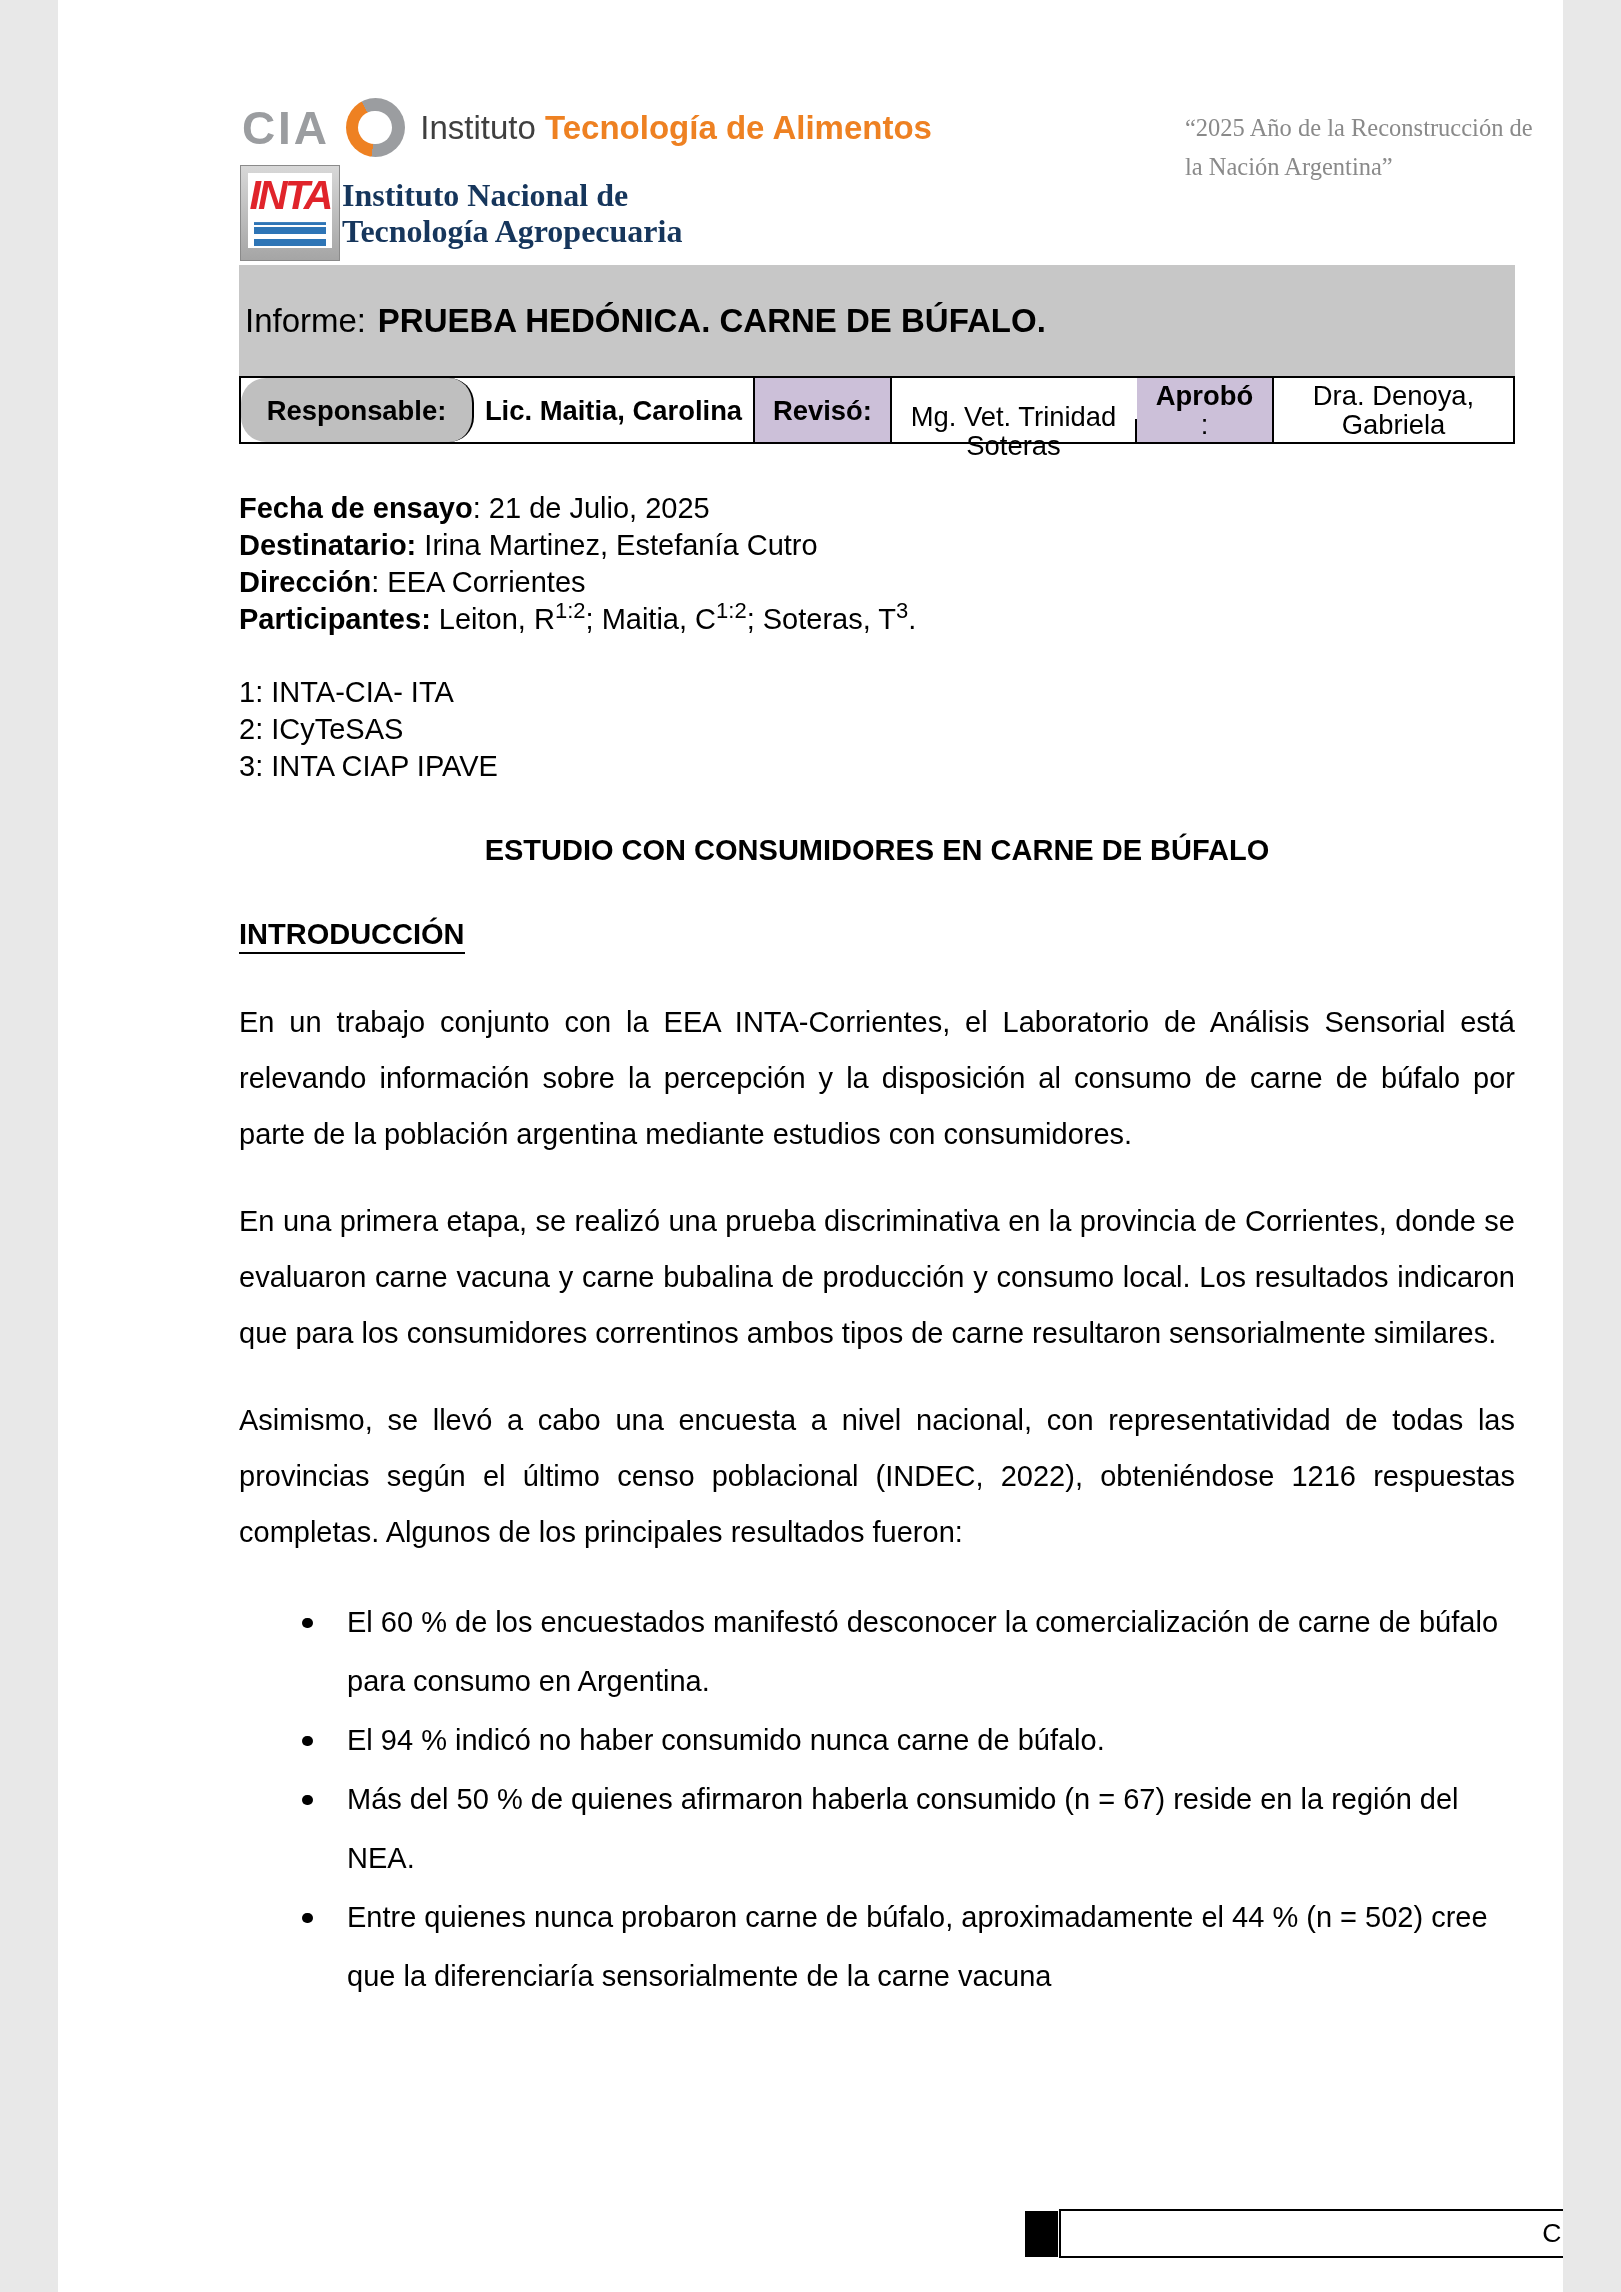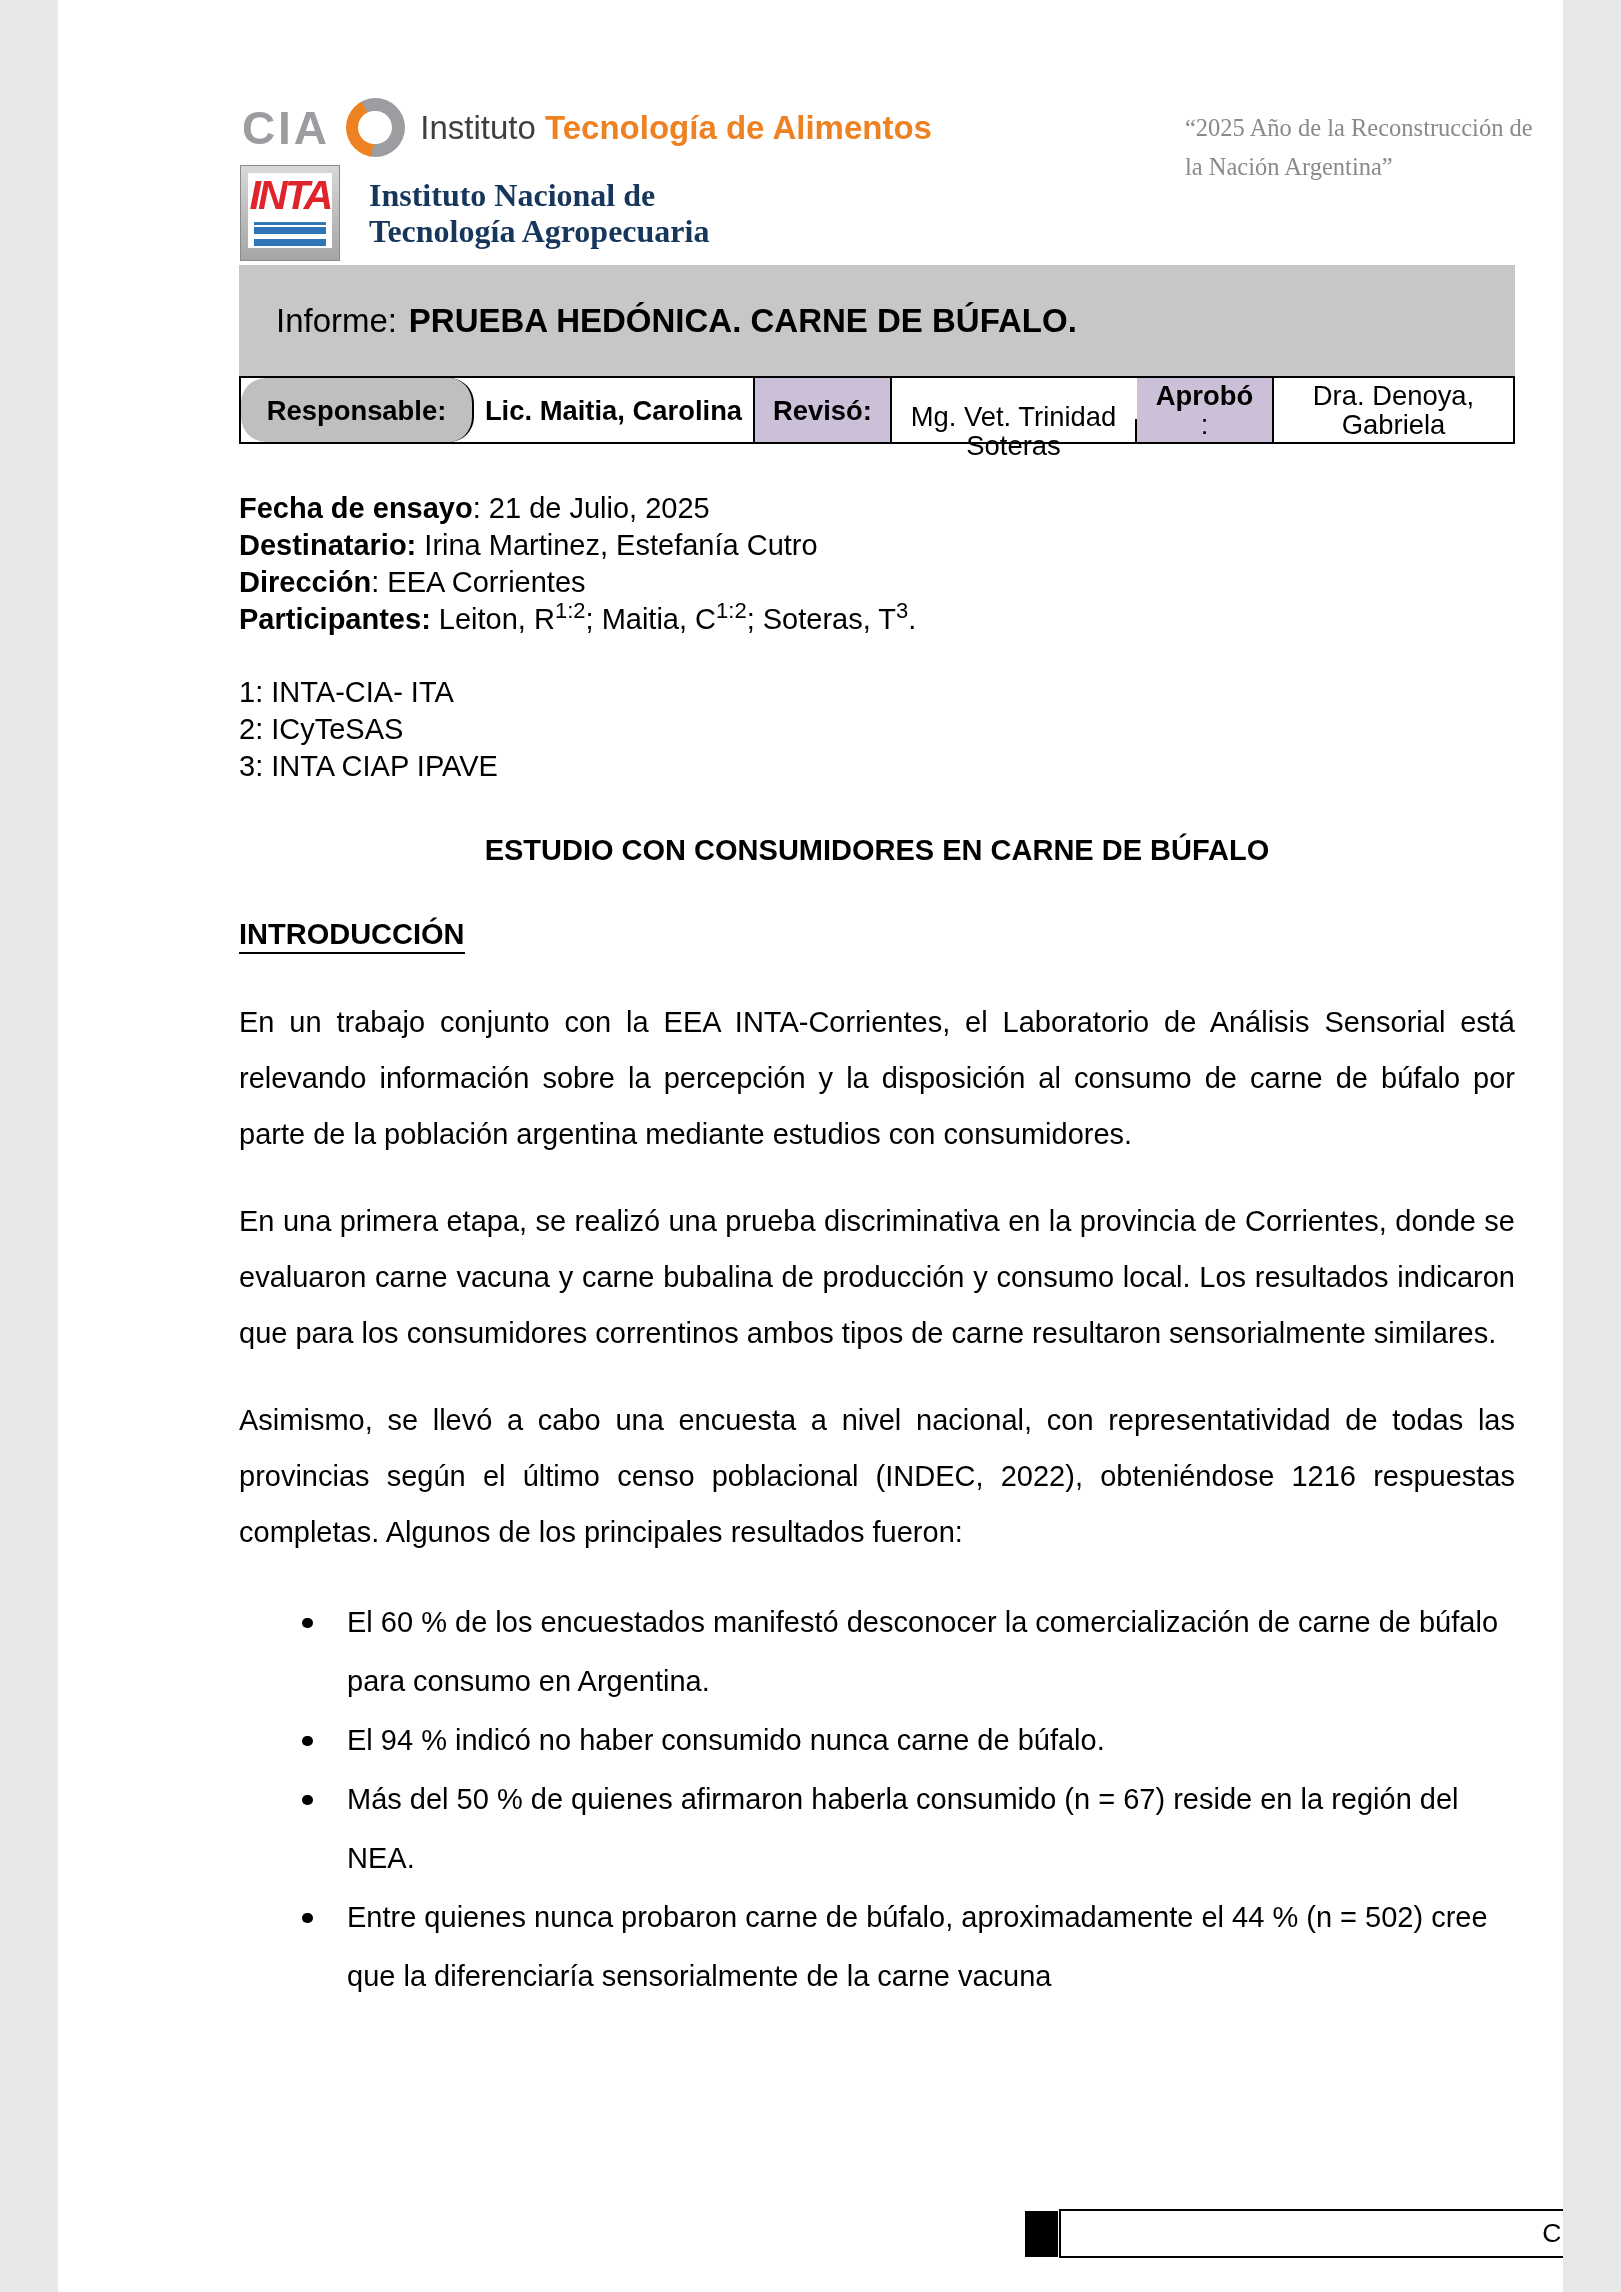--- a/index.html
+++ b/index.html
@@ -11,38 +11,38 @@
 
   
   .cia-row { position:absolute; left:184px; top:98px; display:flex; align-items:center; gap:15.7px; }
   .cia-text { font-size:46px; font-weight:700; color:var(--cia-gray,#9B9DA0); letter-spacing:2.9px; line-height:1; }
   .cia-circle { position:relative; width:59px; height:59px; border-radius:50%;
     background:conic-gradient(var(--cia-gray,#A9ABAE) 0 188deg, var(--brand-orange,#EE8122) 188deg 332deg, var(--cia-gray,#A9ABAE) 332deg 360deg); }
   .cia-circle::after { content:""; position:absolute; inset:12.7px; background:#fff; border-radius:50%; }
   .cia-inst { font-size:33px; color:#3F3F3F; }
   .cia-inst .orange { color:var(--brand-orange,#EE8122); font-weight:700; }
 
-  .inta-row { position:absolute; left:182px; top:165px; display:flex; gap:29px; }
+  .inta-row { position:absolute; left:182px; top:165px; display:flex; gap:2px; }
   .inta-box { width:100px; height:96px; background:linear-gradient(#d8d8d8,#a5a5a5); border:1px solid #8a8a8a;
     box-sizing:border-box; padding:6.9px 6.9px 11.8px 6.9px; }
   .inta-box-inner { background:#fff; width:100%; height:100%; display:flex; flex-direction:column;
     align-items:center; justify-content:center; gap:4.9px; }
   .inta-word { color:var(--inta-red,#E0242B); font-weight:700; font-style:italic; font-size:41px; letter-spacing:-2.9px; line-height:1; }
   .inta-bar { width:86%; height:6.9px; background:var(--inta-blue,#2E75B6); }
   .inta-bar.bar1 { height:7.8px; border-top:2px solid #fff; box-shadow:0 -2.9px 0 var(--inta-blue,#2E75B6); margin-top:3.9px; }
   .inta-name { font-family:"Liberation Serif", serif; font-weight:700; color:var(--dark-blue,#16365C);
     font-size:32px; line-height:36px; padding-top:11.8px; }
 
   .motto { position:absolute; left:1127px; top:108px; width:353px; font-family:"Liberation Serif", serif;
     color:var(--motto-gray,#8A8A8A); font-size:24.5px; line-height:39px; }
 
   
   .informe-bar { position:absolute; left:181px; top:265px; width:1276px; height:112px;
     background:var(--bar-gray,#C7C7C7); box-sizing:border-box; display:flex; align-items:center;
-    padding-left:37px; font-size:33px; }
+    padding-left:6px; font-size:33px; }
   .informe-bar .bold-title { font-weight:700; }
   .informe-bar .prefix { margin-right:11.8px; }
 
   
   .approval { position:absolute; left:181px; top:376px; width:1276px; height:68px; display:flex;
     border:2px solid #000; box-sizing:border-box; background:#fff; }
   .cell { border-right:2px solid #000; box-sizing:border-box; display:flex; align-items:center;
     justify-content:center; text-align:center; font-size:27.4px; line-height:29px; padding:0 5.9px; }
   .cell:last-child { border-right:none; }
   .cell.lbl { font-weight:700; }

